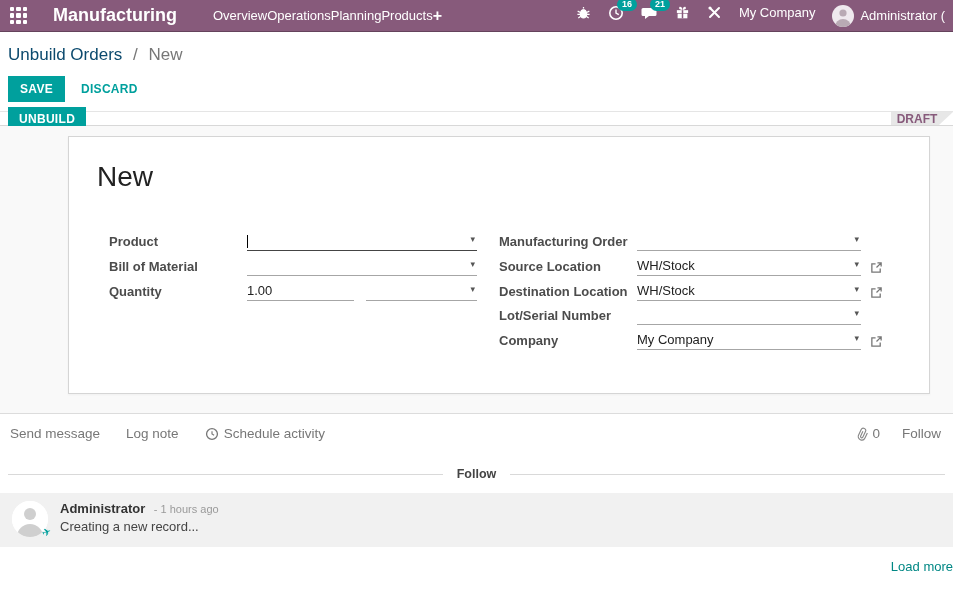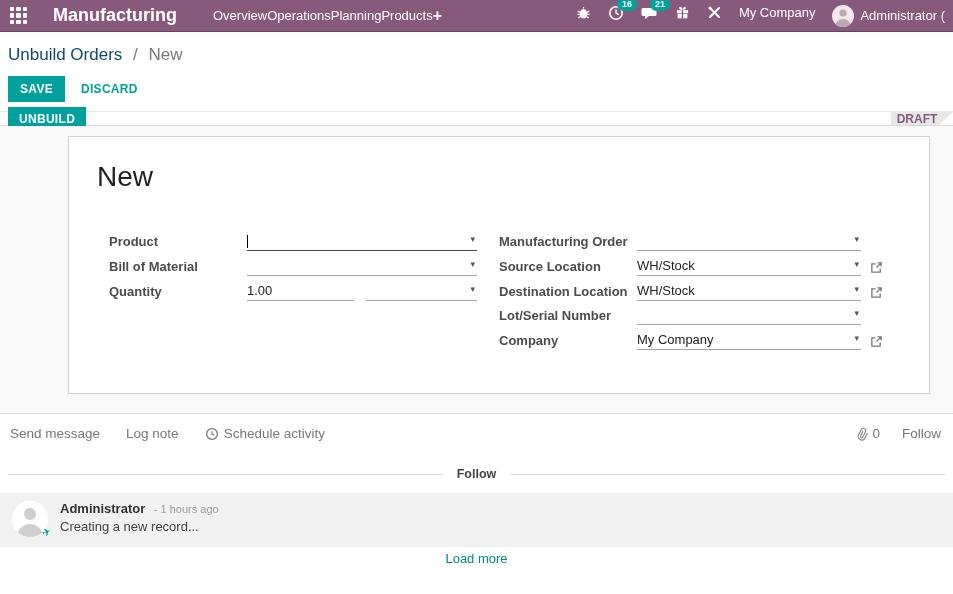--- a/index.html
+++ b/index.html
@@ -80,21 +80,21 @@
   .date-divider .d-label { padding:0 14px; font-size:12.5px; font-weight:bold; color:#444; }
   .message { background:#f1f1f1; padding:8px 12px 10px; display:flex; gap:12px; }
   .avatar-lg { width:36px; height:36px; border-radius:50%; background:#fff; position:relative; flex:none; overflow:visible; }
   .avatar-lg .clip { width:36px; height:36px; border-radius:50%; overflow:hidden; position:absolute; inset:0; background:#fff; }
   .note-pin { position:absolute; right:-3px; bottom:-2px; color:#00A09D; font-size:11px; transform:rotate(-20deg); }
   .msg-body { font-size:13px; color:#333; }
   .msg-head { margin-bottom:3px; }
   .msg-author { font-weight:bold; color:#333; cursor:pointer; }
   .msg-time { color:#9a9a9a; font-size:11px; margin-left:5px; }
   .msg-text { color:#444; }
-  .load-more-wrap { text-align:center; padding:2px 0; }
+  .load-more-wrap { text-align:right; padding:10px 0; }
   .load-more { color:#008784; font-size:13px; text-decoration:none; cursor:pointer; }
 </style>
 </head>
 <body>
 
 <div class="screen">
 
   <header class="navbar">
     <div class="apps-grid">
       <i></i>

